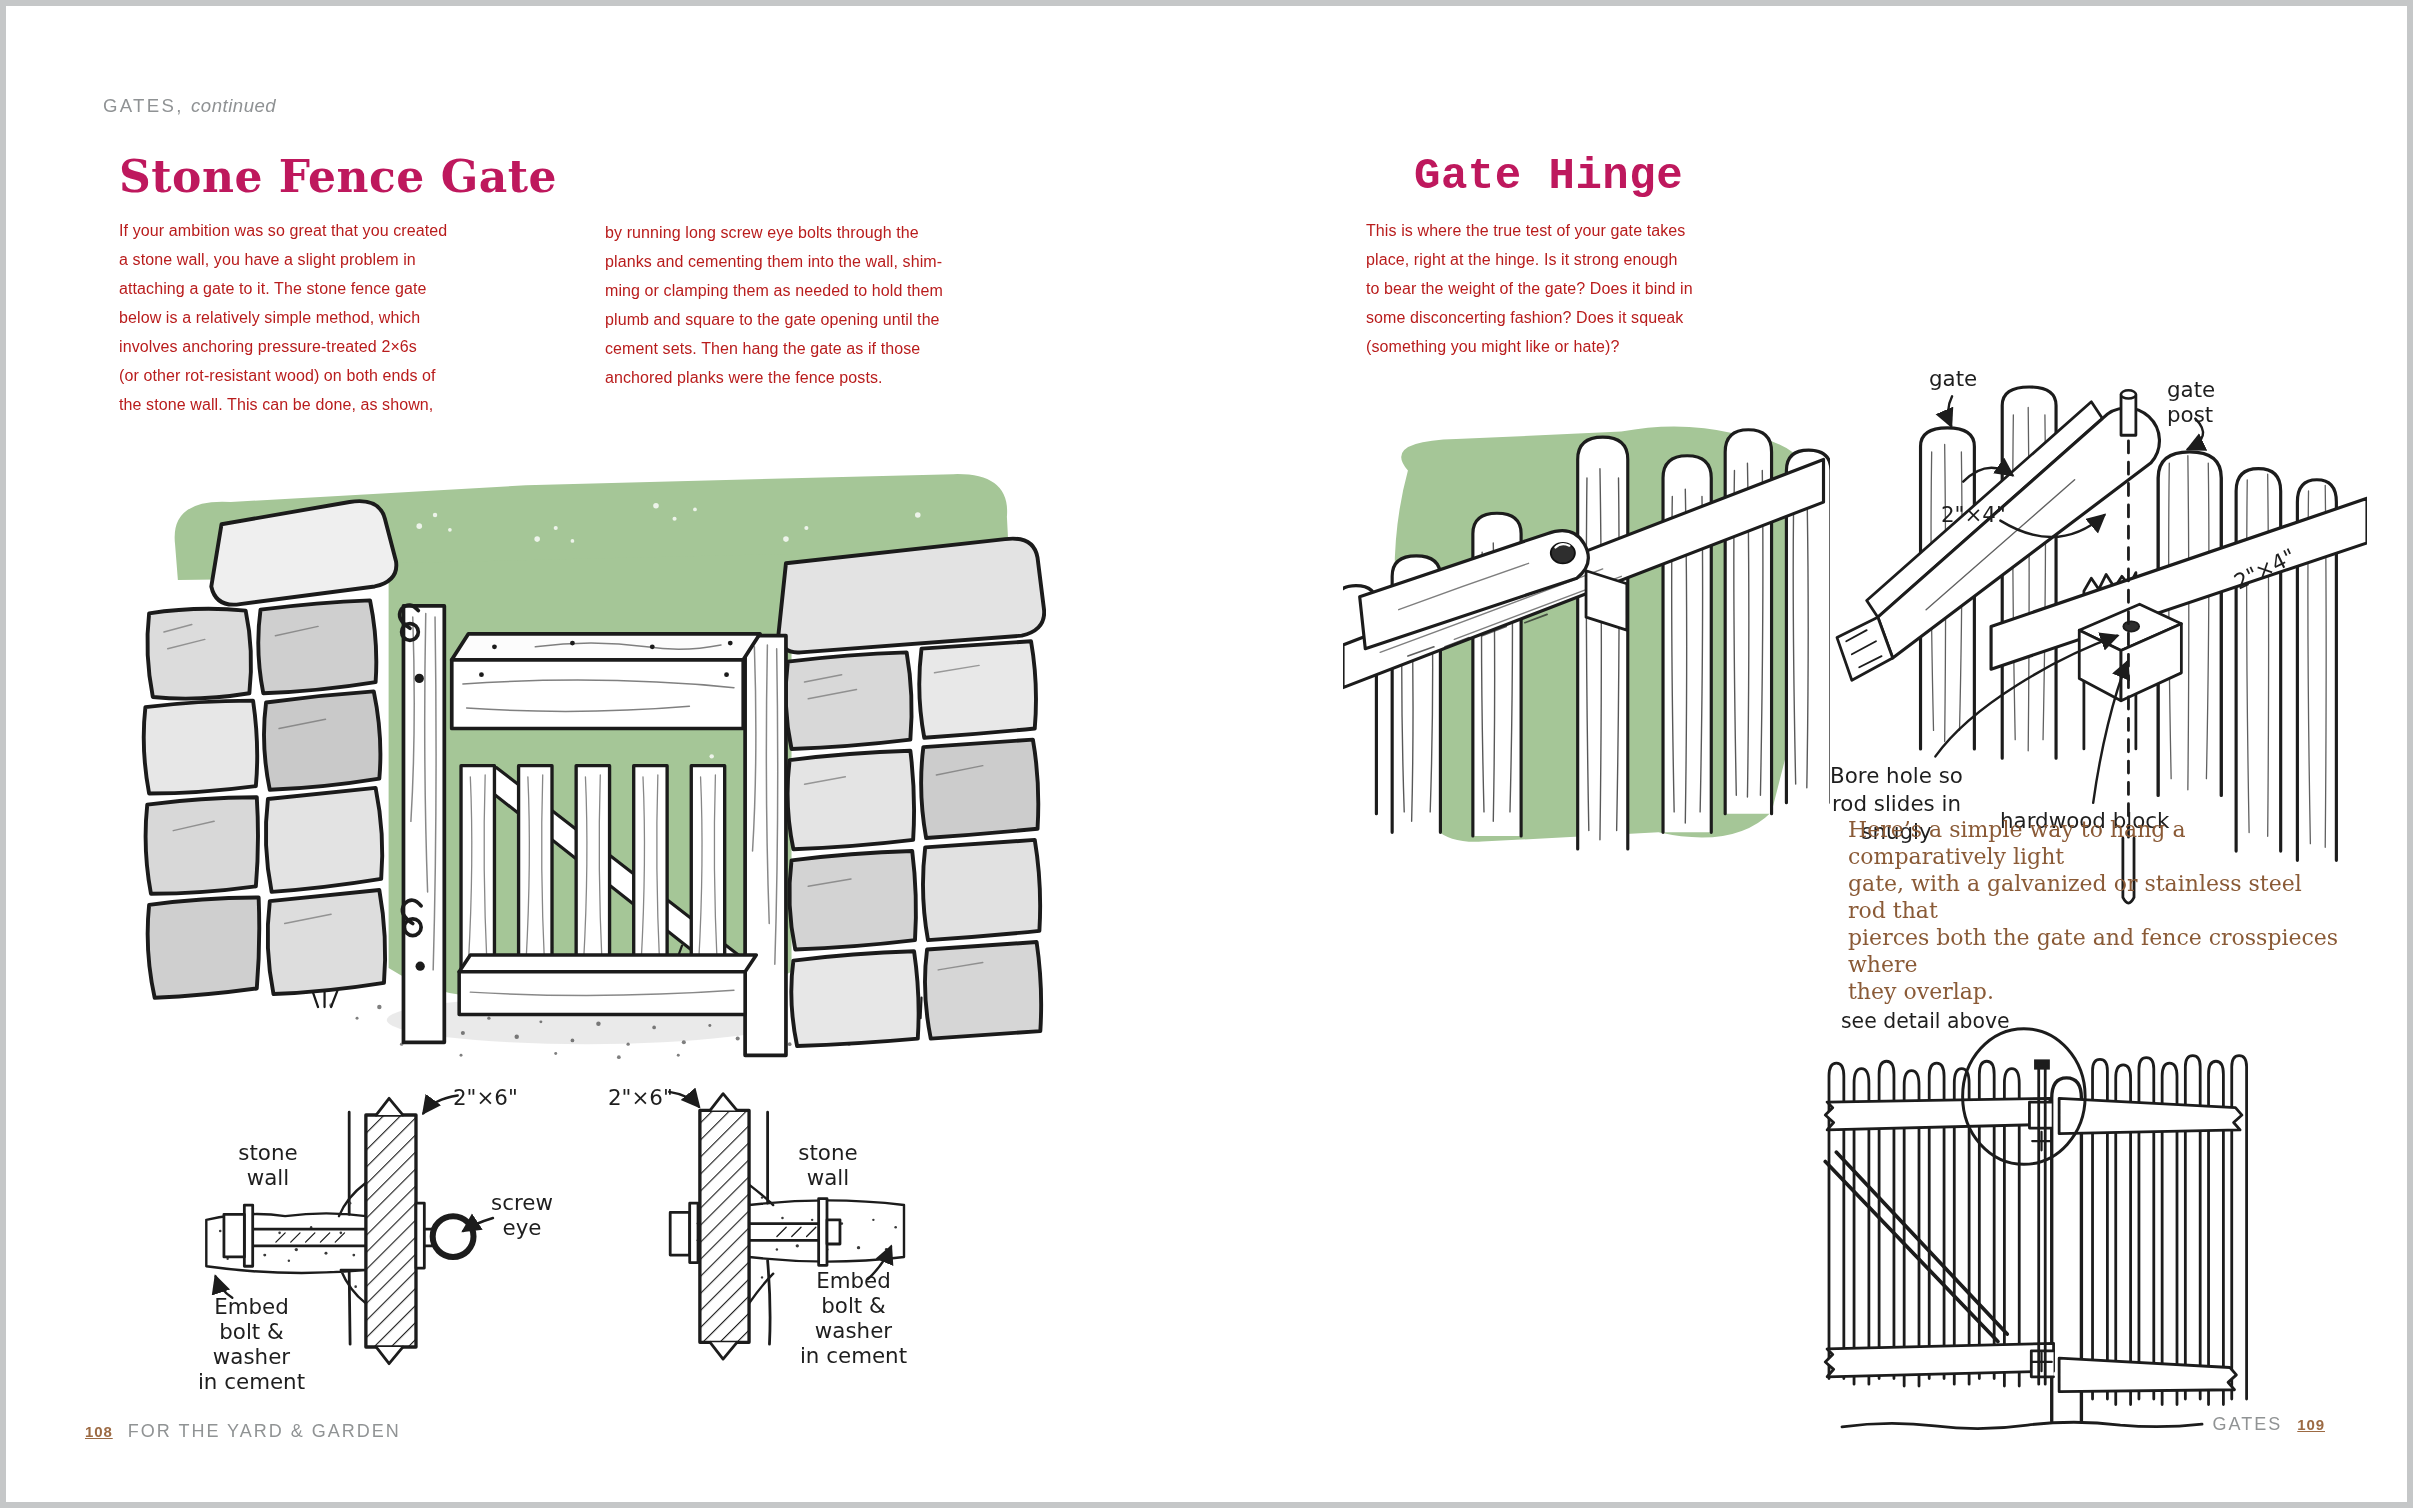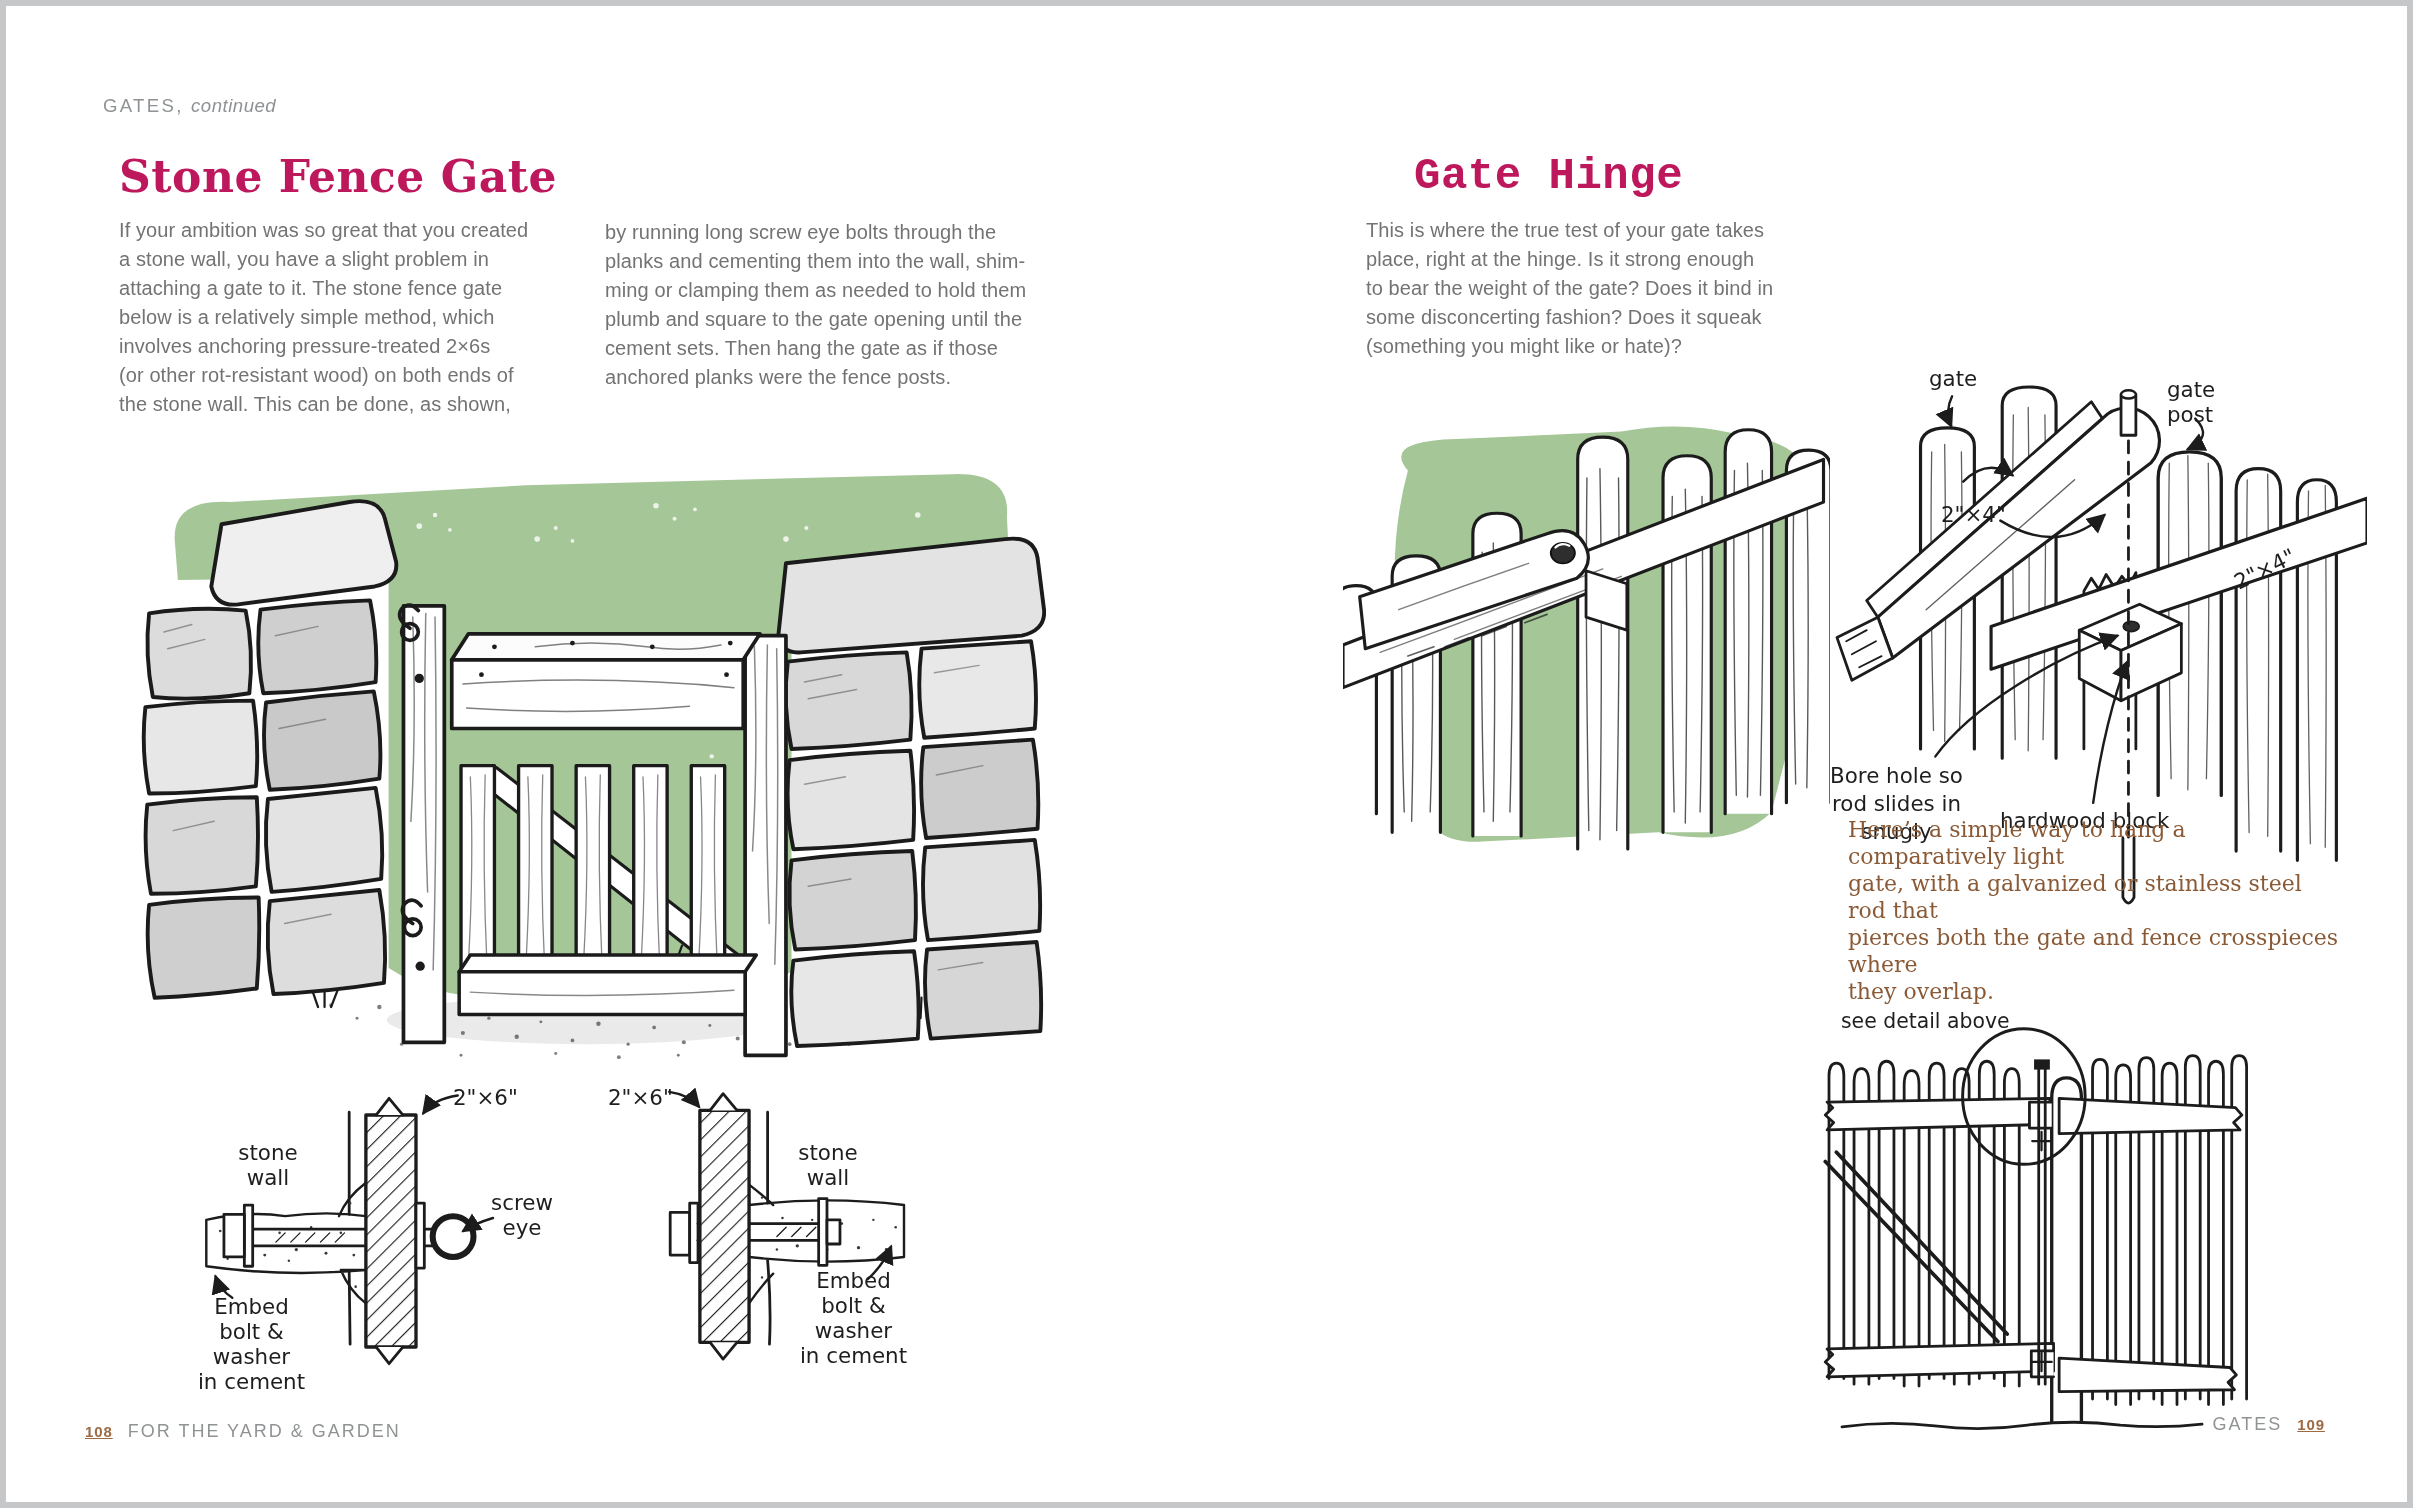--- a/index.html
+++ b/index.html
@@ -9,21 +9,21 @@
     font-family:"Liberation Sans",sans-serif;color:#3e4447;
   }
   .abs{position:absolute;}
   .running-head{font-size:18.6px;letter-spacing:2.3px;color:#8f9294;}
   .running-head .cont{font-style:italic;letter-spacing:0.5px;margin-left:7.4px;}
   .page-title{
     font-family:"DejaVu Serif","Liberation Serif",serif;font-weight:bold;
     font-size:44px;color:#be185d;margin:0;letter-spacing:0.5px;
   }
   .body-text{
-    font-size:20px;line-height:29px;color:#737373;white-space:pre-line;
+    font-size:16px;line-height:29px;color:#b91c1c;white-space:pre-line;
     letter-spacing:0.1px;
   }
   .hand{
     font-family:"DejaVu Sans",sans-serif;font-size:21.4px;line-height:25px;
     color:#1e1e1e;white-space:pre-line;
   }
   .hand.center{text-align:center;}
   .hand.small{font-size:20.4px;line-height:24px;}
   .caption{
     font-family:"DejaVu Serif","Liberation Serif",serif;font-size:22px;

